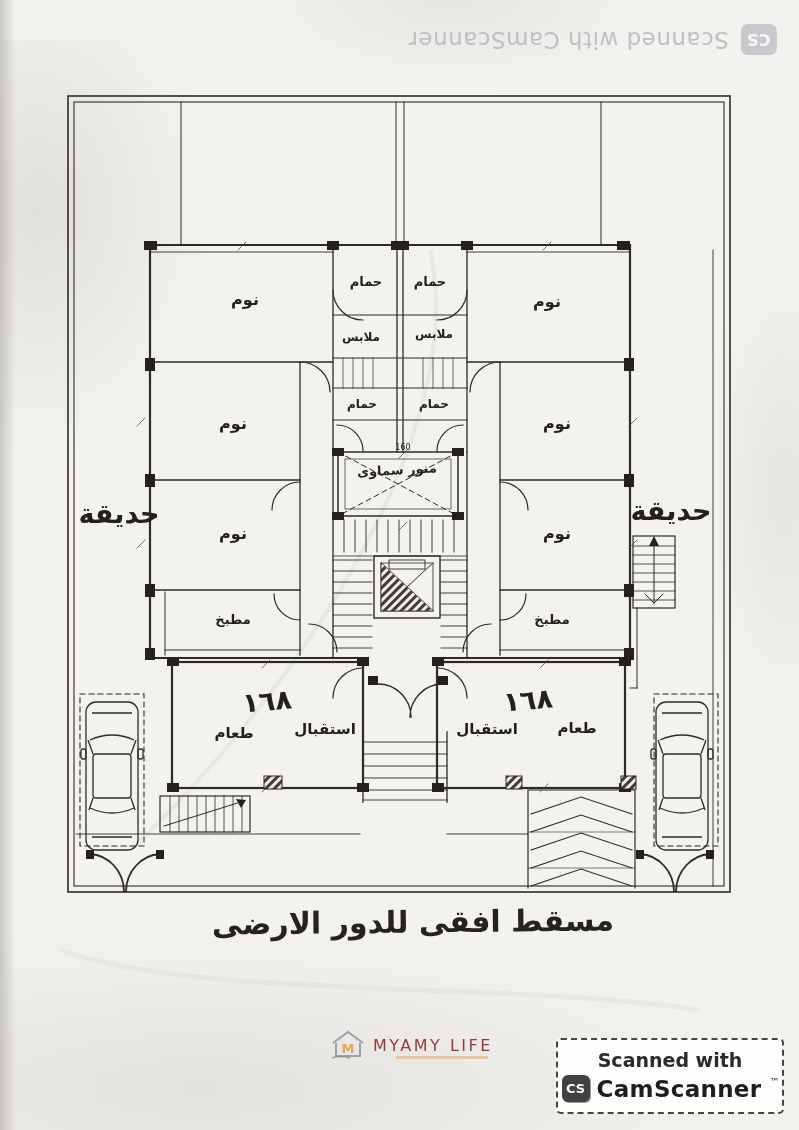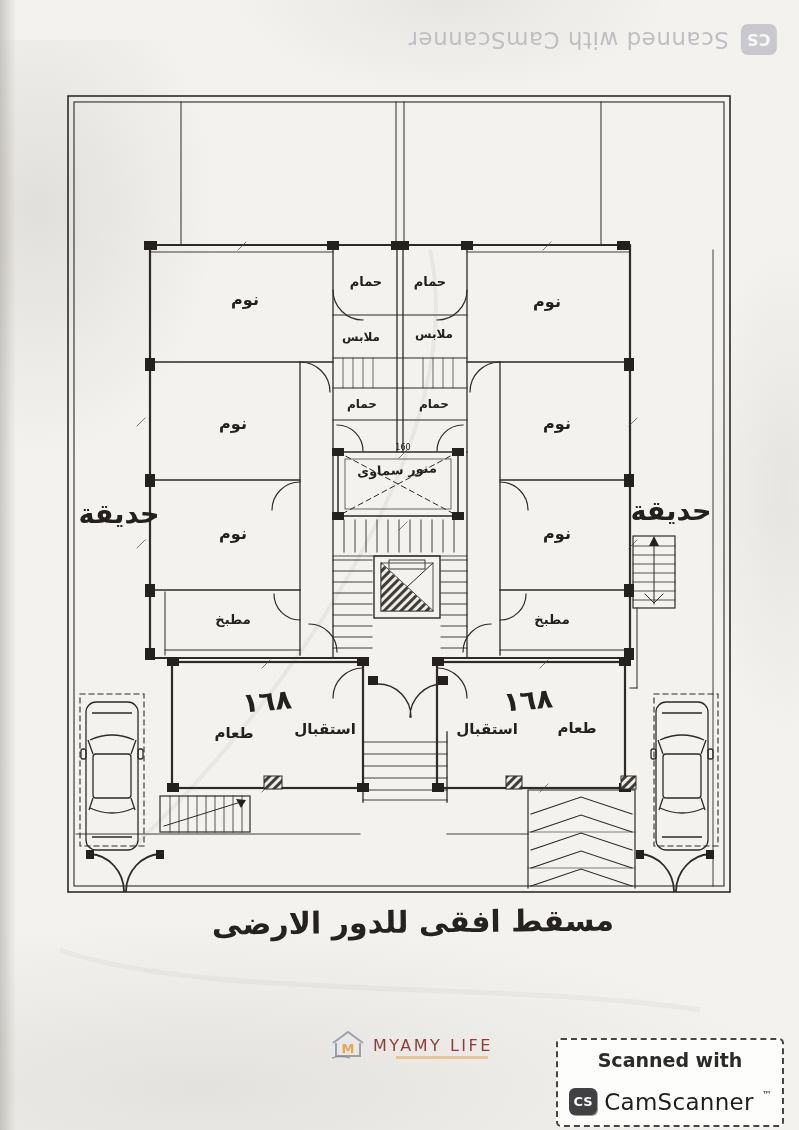--- a/index.html
+++ b/index.html
@@ -44,30 +44,30 @@
   .logo{
     position:absolute;left:330px;top:1030px;display:flex;align-items:center;gap:7px;
     opacity:.85;
   }
   .logo-text{color:#7f1d1d;font-size:16px;font-weight:400;letter-spacing:2.5px;white-space:nowrap;}
   .logo-sub{position:absolute;left:66px;top:26px;width:92px;height:3px;background:#e39b3f;opacity:.55;}
 
   .badge{
     position:absolute;left:556px;top:1038px;width:228px;box-sizing:border-box;
     border:2.5px dashed #454545;border-radius:5px;background:#fdfdfc;
-    padding:9px 10px 10px;display:flex;flex-direction:column;align-items:center;gap:17px;
+    padding:9px 10px 10px;display:flex;flex-direction:column;align-items:center;gap:4px;
   }
   .badge-line1{font-size:19px;font-weight:600;color:#2b2b2b;}
   .badge-line2{display:flex;align-items:center;gap:7px;}
   .badge .cs-chip{
     width:28px;height:27px;border-radius:6px;background:#414144;color:#fbfbfb;
     display:flex;align-items:center;justify-content:center;font-size:13px;font-weight:700;
     box-shadow:1px 1px 0 #9a9a9a;
   }
-  .badge-brand{font-size:23px;font-weight:400;color:#1e1e1e;letter-spacing:.3px;}
+  .badge-brand{font-size:23px;font-weight:700;color:#1e1e1e;letter-spacing:.3px;}
   .badge-tm{font-size:10px;color:#1e1e1e;vertical-align:top;position:relative;top:-7px;left:1px;}
 
   svg.plan{position:absolute;left:0;top:0;}
 </style>
 </head>
 <body>
 
 <div class="page">
 
   <div class="smudge edge-left"></div>

